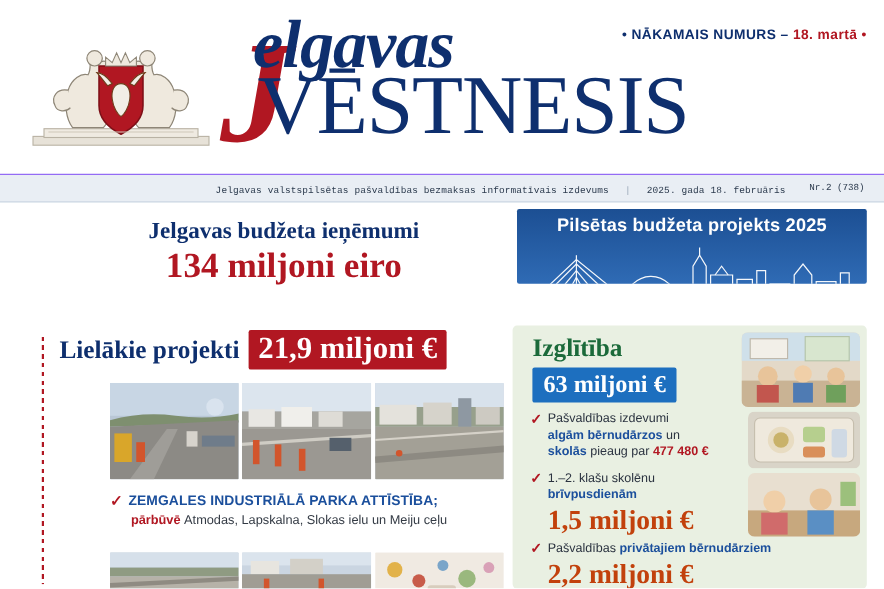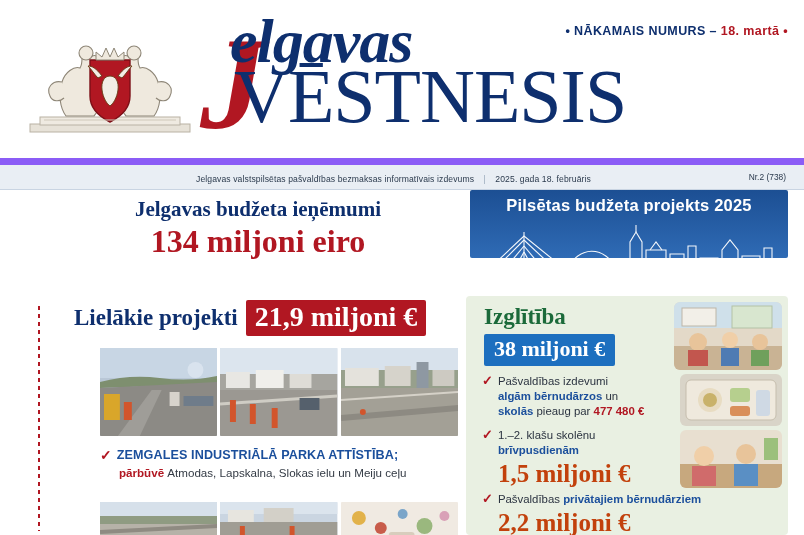--- a/index.html
+++ b/index.html
@@ -93,22 +93,23 @@
   .next-issue .dash-date { color: #b11722; }
 
   
   .info-strip {
     position: absolute;
     left: 0;
     top: 158px;
     width: 804px;
     height: 24px;
     background: #e9eef4;
-    border-top: 7px solid #8b5cf6;
+    border-top: 1px solid #8b5cf6;
     border-bottom: 1px solid #c9d4e2;
+    font-family: Liberation Mono, monospace;
   }
   .info-strip-inner {
     position: absolute;
     left: 196px;
     top: 0;
     right: 10px;
     height: 24px;
     display: flex;
     align-items: center;
     justify-content: space-between;
@@ -205,21 +206,20 @@
     top: 4px;
     display: flex;
     align-items: center;
   }
   .projects-label {
     font-family: "Liberation Serif", serif;
     font-weight: bold;
     font-size: 23px;
     color: #0e2f6e;
     white-space: nowrap;
-    margin-left: 20px;
   }
   .projects-amount {
     margin-left: 8px;
     background: #b11722;
     color: #ffffff;
     font-family: "Liberation Serif", serif;
     font-weight: bold;
     font-size: 28px;
     padding: 1px 9px 3px 9px;
     border-radius: 2px;
@@ -555,21 +555,21 @@
           <circle cx="84" cy="24" r="8" fill="#9ab87e"></circle>
           <circle cx="104" cy="14" r="5" fill="#d9a1b7"></circle>
           <rect x="48" y="30" width="26" height="6" rx="3" fill="#d8cdbd"></rect>
         </svg>
       </div>
     </div>
   </div>
 
   <div class="edu-panel">
     <div class="edu-title">Izglītība</div>
-    <div class="edu-amount">38 miljoni €</div>
+    <div class="edu-amount">63 miljoni €</div>
 
     <div class="edu-photo edu-p1">
       <svg viewBox="0 0 108 68" preserveAspectRatio="none" xmlns="http://www.w3.org/2000/svg">
         <rect width="108" height="68" fill="#e3d9c8"></rect>
         <rect x="0" y="0" width="108" height="26" fill="#cfe0ea"></rect>
         <rect x="8" y="6" width="34" height="18" fill="#f2efe8" stroke="#bdb6a8"></rect>
         <rect x="58" y="4" width="40" height="22" fill="#d8e6cf" stroke="#b3c2a6"></rect>
         <rect x="0" y="44" width="108" height="24" fill="#c9b394"></rect>
         <circle cx="24" cy="40" r="9" fill="#e8c49a"></circle>
         <rect x="14" y="48" width="20" height="16" fill="#c2564e"></rect>

